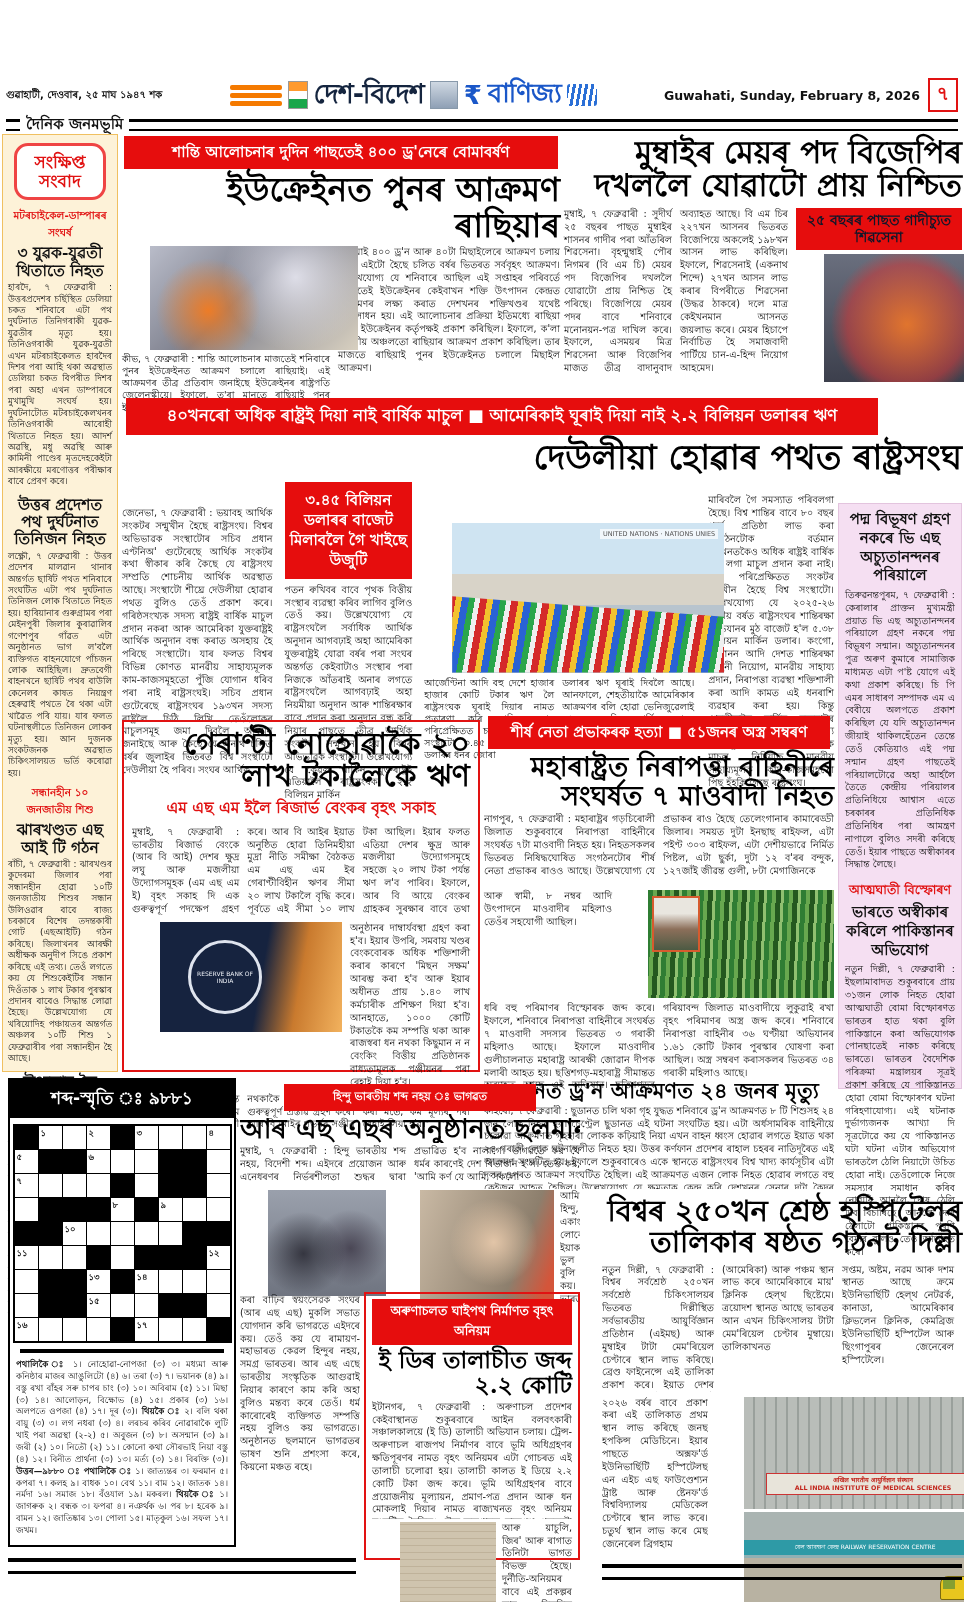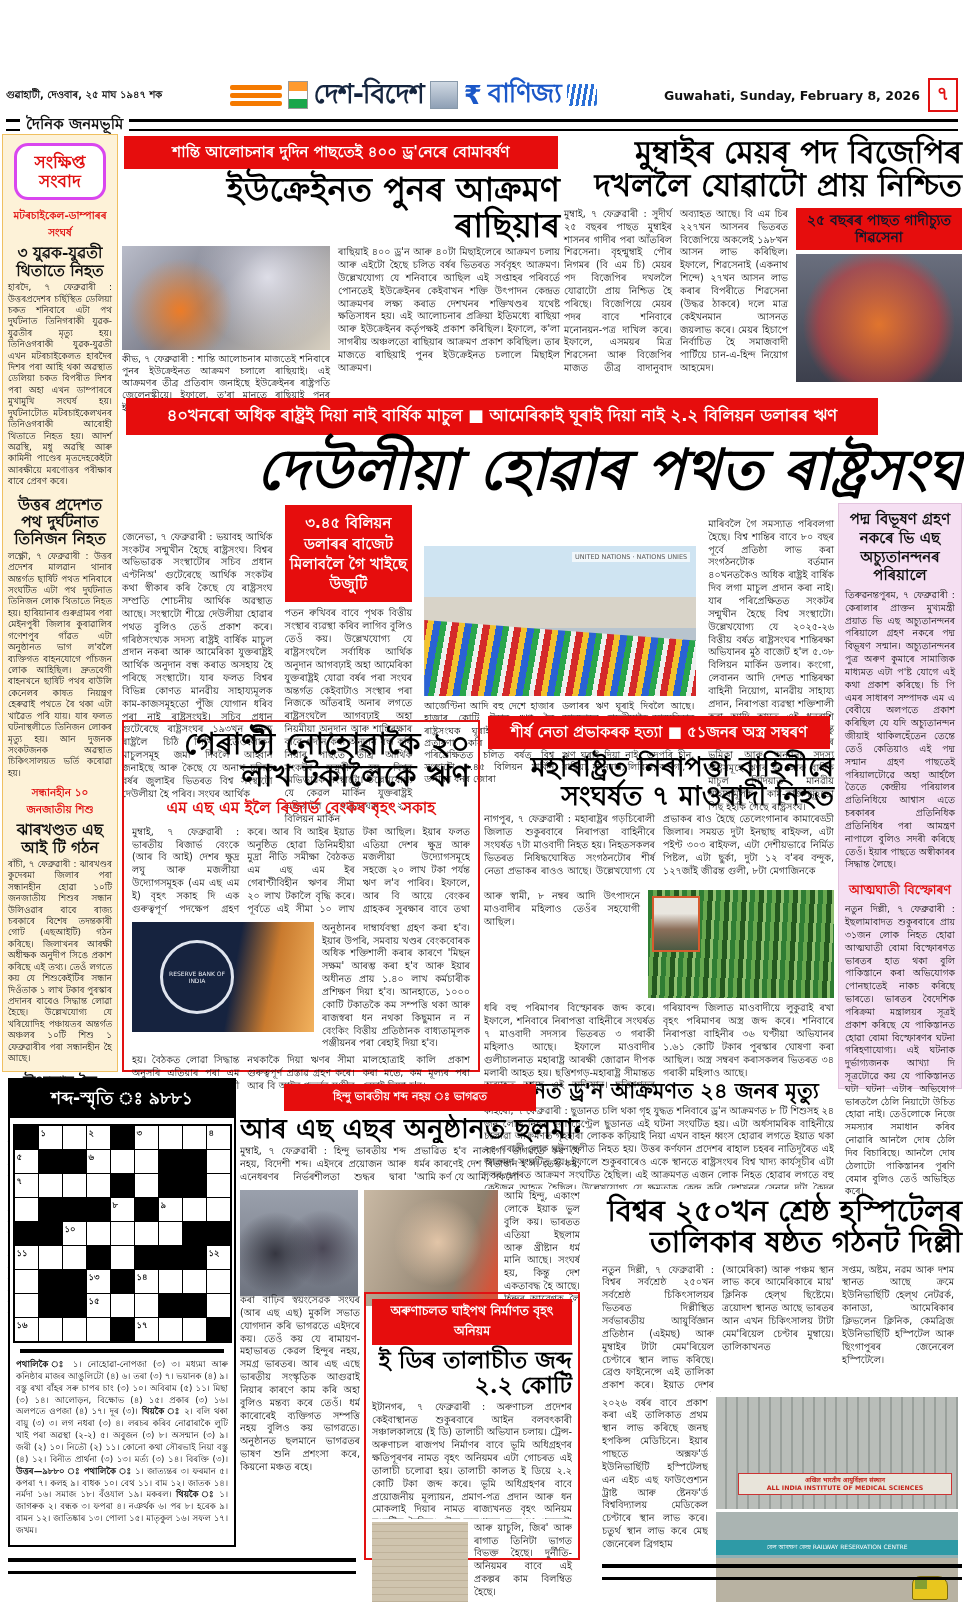--- a/index.html
+++ b/index.html
@@ -25,25 +25,25 @@
   .namebar{top:112px;left:6px;width:952px;display:flex;align-items:center;gap:6px;}
   .dblshort{width:14px;height:7px;border-top:3px solid #000;border-bottom:2px solid #000;}
   .pname{font-size:15px;font-weight:900;white-space:nowrap;}
   .dbl{flex:1;height:7px;border-top:3px solid #000;border-bottom:2px solid #000;}
   
   .strap{background:#e60d0d;color:#fff;font-weight:800;text-align:center;}
   .hl{font-family:"DejaVu Serif","Liberation Serif",serif;font-weight:900;color:#000;text-align:right;line-height:1.08;}
   .body-txt{font-size:9.6px;line-height:1.34;text-align:justify;}
   .c2{column-count:2;column-gap:8px;}
   .c3{column-count:3;column-gap:8px;}
-  .ph{position:relative;overflow:hidden;}
+  .ph{position:relative;overflow:hidden;margin-left:28px;}
   .cap{font-size:9.3px;line-height:1.3;text-align:justify;}
   
   .sidebar{left:2px;top:134px;width:116px;height:938px;background:#fdf2d8;border:1px solid #f0c060;box-sizing:border-box;padding:6px 5px;}
-  .briefbox{border:3px solid #d946ef;border-radius:14px;background:#fff;color:#e11212;font-weight:900;font-size:17px;text-align:center;line-height:1.1;padding:7px 2px;margin:2px 6px 8px 6px;}
+  .briefbox{border:3px solid #ef4444;border-radius:14px;background:#fff;color:#e11212;font-weight:900;font-size:17px;text-align:center;line-height:1.1;padding:7px 2px;margin:2px 6px 8px 6px;}
   .sb-kicker{color:#e11212;font-weight:800;font-size:10.5px;text-align:center;margin-top:6px;}
   .sb-hl{font-size:15.5px;font-weight:900;text-align:center;line-height:1.12;margin:2px 0 3px 0;font-family:"DejaVu Serif","Liberation Serif",serif;}
   .sb-body{font-size:8.8px;line-height:1.3;text-align:justify;}
   
   .art-ukraine{left:122px;top:136px;width:438px;height:258px;}
   .uk-strap{font-size:15px;padding:4px 2px;margin:0 2px;}
   .uk-hl{font-size:33px;margin:3px 0;}
   .uk-row{display:flex;gap:8px;margin-top:2px;}
   .ph-ukraine{width:208px;height:104px;background:
      radial-gradient(circle at 28% 62%,rgba(255,122,20,.85),rgba(255,122,20,0) 32%),
@@ -53,21 +53,21 @@
   .art-mumbai{left:564px;top:136px;width:398px;height:258px;}
   .mb-hl{font-size:31px;}
   .mb-row{display:flex;gap:8px;margin-top:5px;}
   .mb-kicker{background:#e60d0d;color:#0f172a;font-weight:800;font-size:14px;text-align:center;padding:4px 2px;line-height:1.2;}
   .ph-woman{width:100%;height:128px;margin-top:4px;background:
      radial-gradient(circle at 50% 55%,rgba(240,120,40,.9),rgba(200,60,60,.6) 55%,rgba(60,63,76,0) 70%),
      linear-gradient(#6a6f7e,#3c3f4c);}
   
   .art-un{left:122px;top:398px;width:840px;height:318px;}
   .un-strap{font-size:16.5px;padding:5px 2px;width:748px;margin:0 0 2px 4px;}
-  .un-hl{font-size:56px;margin:4px 0 6px 0;width:840px;font-style:italic;}
+  .un-hl{font-size:34px;margin:4px 0 6px 0;width:840px;}
   .un-row{display:flex;gap:12px;width:712px;align-items:center;}
   .un-redbox{background:#e60d0d;color:#fff;font-weight:800;font-size:15px;text-align:center;line-height:1.35;padding:8px 4px;margin-bottom:5px;}
   .ph-un{width:272px;height:150px;background:linear-gradient(#cfe4f2 0 34%,#d8d3c8 34% 55%,#b8c4ce 55%);}
   .ph-un .flags{position:absolute;left:0;bottom:0;width:100%;height:62%;
      background:repeating-linear-gradient(100deg,#d42a2a 0 7px,#f2c22e 7px 13px,#2a62d4 13px 20px,#2aa64b 20px 26px,#efefef 26px 31px);
      clip-path:polygon(0 18%,100% 40%,100% 100%,0 100%);}
   .un-bldg-label{position:absolute;top:6px;right:6px;font-size:6.5px;color:#555;background:rgba(255,255,255,.7);padding:1px 3px;}
   .un-caps{display:flex;gap:8px;margin-top:4px;}
   
   .rail{left:838px;top:503px;width:124px;height:586px;background:#f5dff2;border:1px solid #e3c4de;box-sizing:border-box;padding:6px 6px;}
@@ -226,20 +226,21 @@
       </div>
     </div>
     <div class="body-txt" style="width:132px">মাৰিবলৈ গৈ সমস্যাত পৰিবলগা হৈছে। বিশ্ব শান্তিৰ বাবে ৮০ বছৰ পূৰ্বে প্ৰতিষ্ঠা লাভ কৰা সংগঠনটোক বৰ্তমান ৪০খনতকৈও অধিক ৰাষ্ট্ৰই বাৰ্ষিক দিব লগা মাচুল প্ৰদান কৰা নাই। যাৰ পৰিপ্ৰেক্ষিতত সংকটৰ সন্মুখীন হৈছে বিশ্ব সংস্থাটো। উল্লেখযোগ্য যে ২০২৫-২৬ বিত্তীয় বৰ্ষত ৰাষ্ট্ৰসংঘৰ শান্তিৰক্ষা অভিযানৰ মুঠ বাজেট হ'ল ৫.৩৮ বিলিয়ন মাৰ্কিন ডলাৰ। কংগো, লেবানন আদি দেশত শান্তিৰক্ষা বাহিনী নিয়োগ, মানৱীয় সাহায্য প্ৰদান, নিৰাপত্তা ব্যৱস্থা শক্তিশালী কৰা আদি কামত এই ধনৰাশি ব্যৱহাৰ কৰা হয়। কিন্তু শেহতীয়াকৈ মাৰ্কিন যুক্তৰাষ্ট্ৰৰ ভূমিকা আৰু অন্যান্য সদস্য ৰাষ্ট্ৰসমূহে ঋণৰ ধন আৰু বাৰ্ষিক মাচুল নিদিয়াত মানৱীয় সাহায্যমূলক কাম-কাজসমূহতো পিছ হঁহকি গৈছে ৰাষ্ট্ৰসংঘ।</div>
   </div>
 </div>
 
 <div class="abs rail">
   <div class="rail-hl">পদ্ম বিভূষণ গ্ৰহণ নকৰে ভি এছ অচ্যুতানন্দনৰ পৰিয়ালে</div>
   <div class="rail-body">তিৰুৱনন্তপুৰম, ৭ ফেব্ৰুৱাৰী : কেৰালাৰ প্ৰাক্তন মুখ্যমন্ত্ৰী প্ৰয়াত ভি এছ অচ্যুতানন্দনৰ পৰিয়ালে গ্ৰহণ নকৰে পদ্ম বিভূষণ সন্মান। অচ্যুতানন্দনৰ পুত্ৰ অৰুণ কুমাৰে সামাজিক মাধ্যমত এটা প'ষ্ট যোগে এই কথা প্ৰকাশ কৰিছে। চি পি এমৰ সাধাৰণ সম্পাদক এম এ বেবীয়ে অলপতে প্ৰকাশ কৰিছিল যে যদি অচ্যুতানন্দন জীয়াই থাকিলহেঁতেন তেন্তে তেওঁ কেতিয়াও এই পদ্ম সন্মান গ্ৰহণ পাছতেই পৰিয়ালটোৱে অহা আৰ্হলৈ তৈতে কেন্দ্ৰীয় পৰিয়ালৰ প্ৰতিনিধিয়ে আশ্বাস এতে চৰকাৰৰ প্ৰতিনিধিক প্ৰতিনিধিৰ পৰা আমন্ত্ৰণ নাপালে বুলিও সদৰী কৰিছে তেওঁ। ইয়াৰ পাছতে অস্বীকাৰৰ সিদ্ধান্ত লৈছে।</div>
   <div class="rail-kicker">আত্মঘাতী বিস্ফোৰণ</div>
+  <div class="rail-hl">ভাৰতে অস্বীকাৰ কৰিলে পাকিস্তানৰ অভিযোগ</div>
   <div class="rail-body">নতুন দিল্লী, ৭ ফেব্ৰুৱাৰী : ইছলামাবাদত শুকুৰবাৰে প্ৰায় ৩১জন লোক নিহত হোৱা আত্মঘাতী বোমা বিস্ফোৰণত ভাৰতৰ হাত থকা বুলি পাকিস্তানে কৰা অভিযোগক পোনছাতেই নাকচ কৰিছে ভাৰতে। ভাৰতৰ বৈদেশিক পৰিক্ৰমা মন্ত্ৰালয়ৰ সূত্ৰই প্ৰকাশ কৰিছে যে পাকিস্তানত হোৱা বোমা বিস্ফোৰণৰ ঘটনা গৰিহণাযোগ্য। এই ঘটনাক দুৰ্ভাগ্যজনক আখ্যা দি সূত্ৰটোৱে কয় যে পাকিস্তানত ঘটা ঘটনা এটাৰ অভিযোগ ভাৰতলৈ ঠেলি নিয়াটো উচিত হোৱা নাই। তেওঁলোকে নিজে সমস্যাৰ সমাধান কৰিব নোৱাৰি আনলৈ দোষ ঠেলি দিব বিচাৰিছে। আনলৈ দোষ ঠেলাটো পাকিস্তানৰ পুৰণি বেমাৰ বুলিও তেওঁ অভিহিত কৰে।</div>
 </div>
 
 <div class="abs art-rbi">
   <div class="hl rbi-hl">গেৰাণ্টী নোহোৱাকৈ ২০ লাখ টকালৈকে ঋণ</div>
   <div class="rbi-sub">এম এছ এম ইলৈ ৰিজাৰ্ভ বেংকৰ বৃহৎ সকাহ</div>
   <div class="body-txt c3" style="height:92px;overflow:hidden">মুম্বাই, ৭ ফেব্ৰুৱাৰী : ভাৰতীয় ৰিজাৰ্ভ বেংকে (আৰ বি আই) দেশৰ ক্ষুদ্ৰ লঘু আৰু মজলীয়া উদ্যোগসমূহক (এম এছ এম ই) বৃহৎ সকাহ দি এক গুৰুত্বপূৰ্ণ পদক্ষেপ গ্ৰহণ কৰে। আৰ বি আইৰ ইয়াত অনুষ্ঠিত হোৱা তিনিমহীয়া মুদ্ৰা নীতি সমীক্ষা বৈঠকত এম এছ এম ইৰ গেৰাণ্টীবিহীন ঋণৰ সীমা ২০ লাখ টকালৈ বৃদ্ধি কৰে। পূৰ্বতে এই সীমা ১০ লাখ টকা আছিল। ইয়াৰ ফলত এতিয়া দেশৰ ক্ষুদ্ৰ আৰু মজলীয়া উদ্যোগসমূহে সহজে ২০ লাখ টকা পৰ্যন্ত ঋণ ল'ব পাৰিব। ইফালে, আৰ বি আয়ে বেংকৰ গ্ৰাহকৰ সুৰক্ষাৰ বাবে তথা ডিজিটেল অকৰ্তৃত্বশীল ডিজিটেল লেনদেনত হোৱা লোকচানৰ বাবে গ্ৰাহকক ২৫ হাজাৰ টকা পৰ্যন্ত ক্ষতিপূৰণ দিয়া হ'ব। ইয়াৰ জৰিয়তে অনলাইন প্ৰৱঞ্চনাৰ সন্মুখীন হোৱা গ্ৰাহকে সকাহ লাভ কৰিব। ইয়াৰ লগতে বেংকে ভুল উপায়েৰে সামগ্ৰী বিক্ৰী কৰিলে আৰু হিতাধিকাৰী প্ৰৱঞ্চিত হ'লে ক্ষতিপূৰণ দিব লাগিব।</div>
   <div class="rbi-row">
     <div class="ph ph-rbi">
       <span class="rbi-seal">RESERVE BANK OF INDIA</span>

